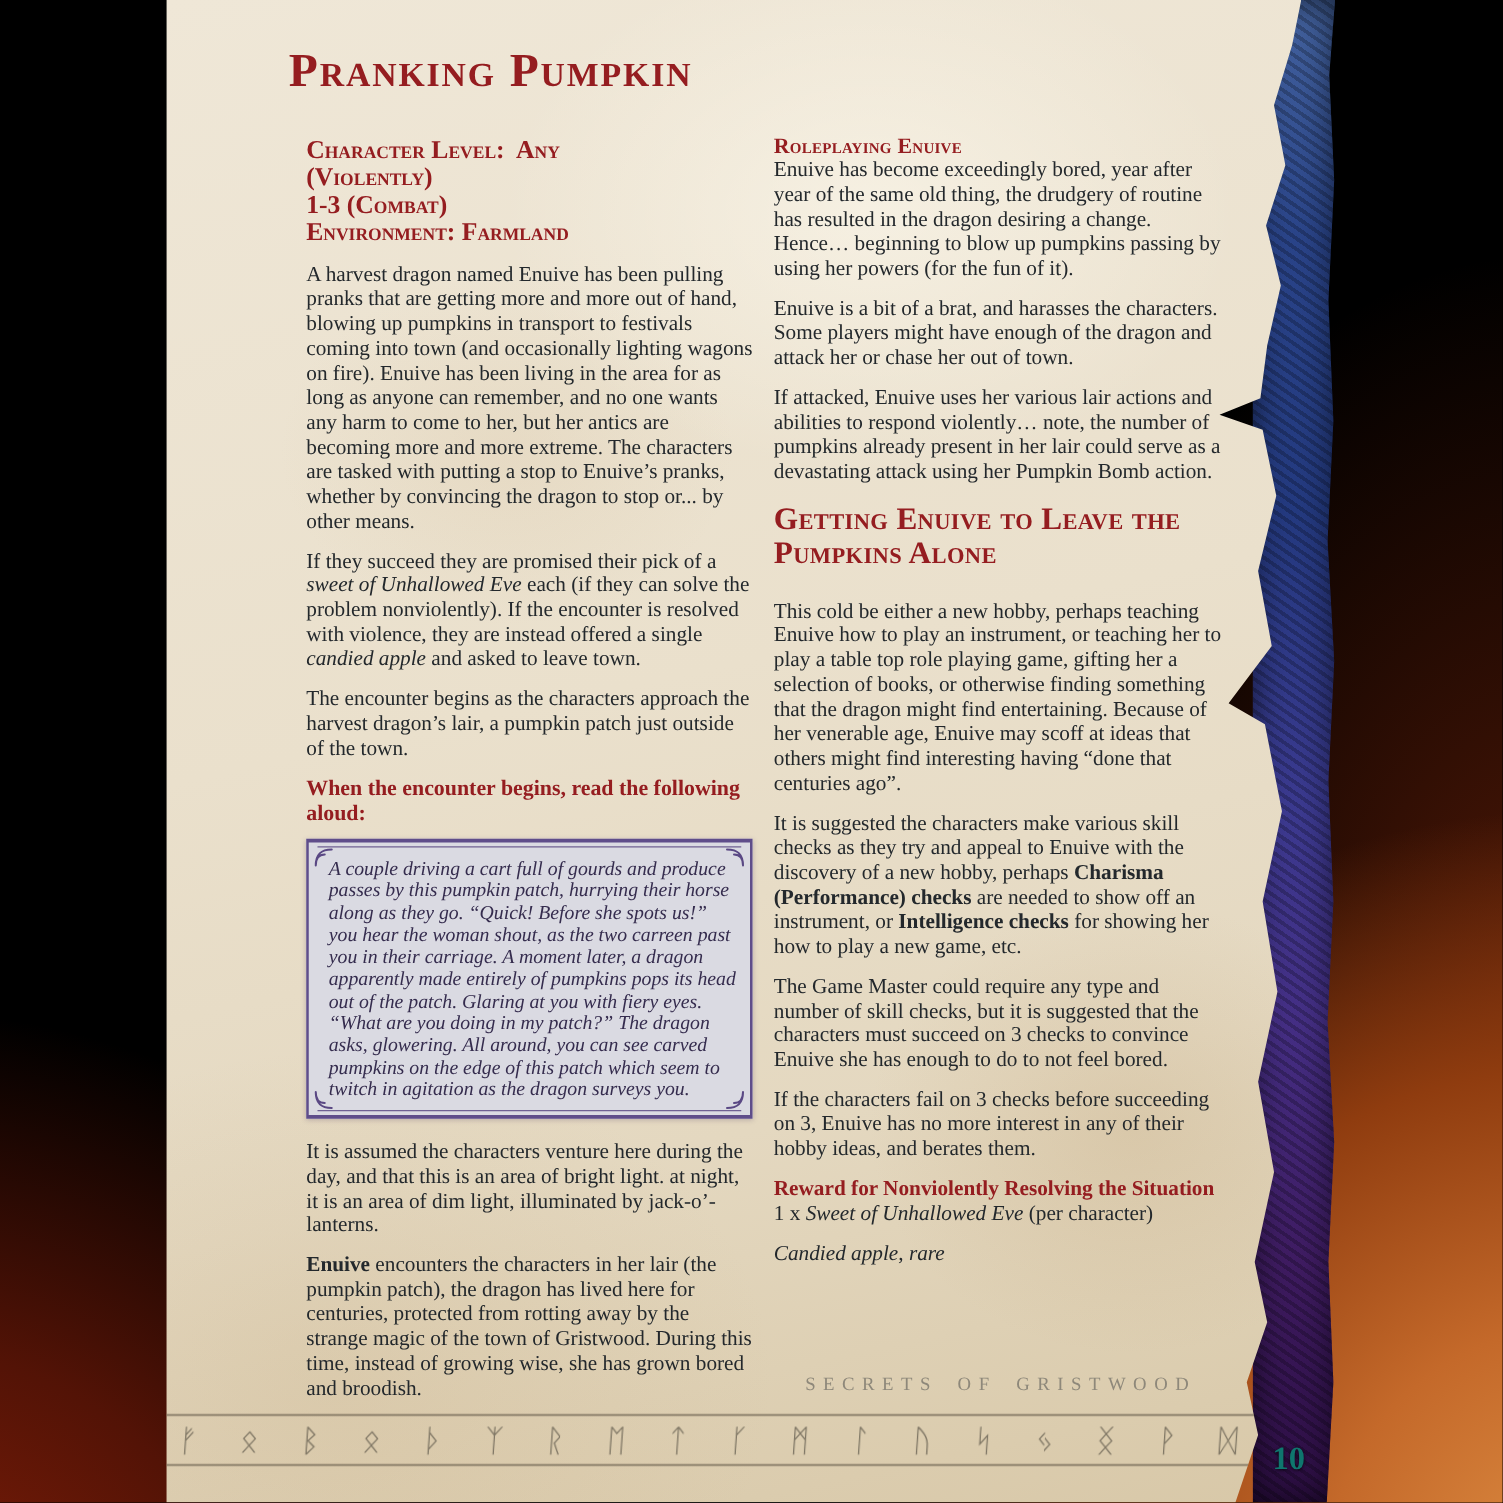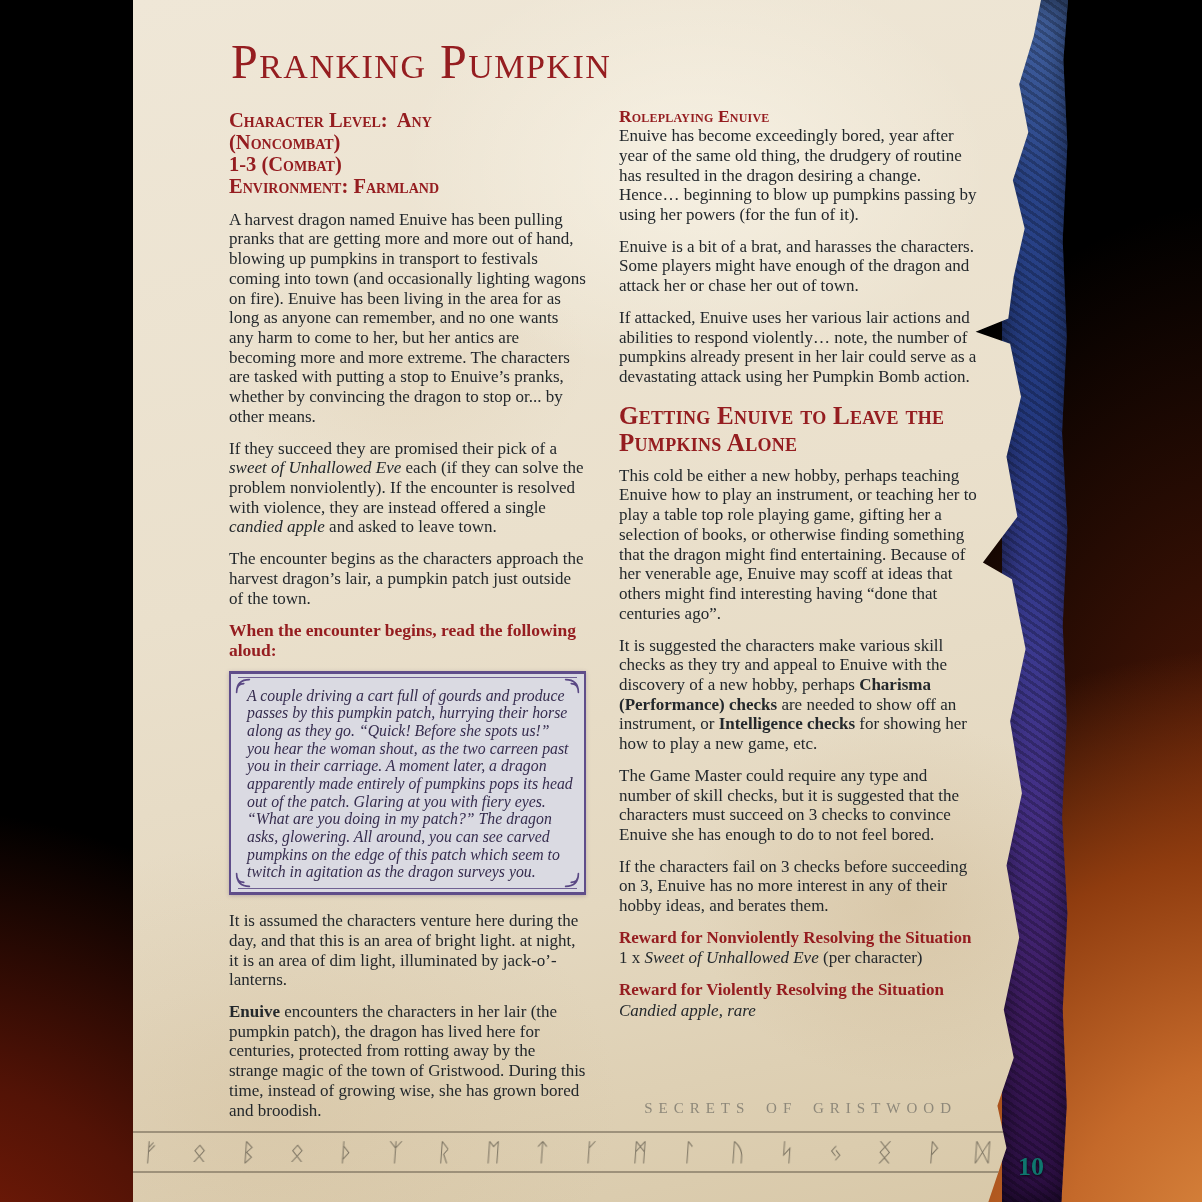--- a/index.html
+++ b/index.html
@@ -27,40 +27,40 @@
     background:
       radial-gradient(420px 300px at 62% 14%, rgba(255,252,242,0.5), rgba(0,0,0,0) 70%),
       radial-gradient(260px 200px at 30% 30%, rgba(205,180,140,0.18), rgba(0,0,0,0) 70%),
       radial-gradient(300px 260px at 85% 75%, rgba(190,160,115,0.25), rgba(0,0,0,0) 70%),
       radial-gradient(500px 380px at 15% 92%, rgba(200,175,135,0.25), rgba(0,0,0,0) 70%),
       linear-gradient(168deg,#efe7d7 0%,#eae0cc 45%,#e4d8c0 72%,#d8c8a8 100%);
     clip-path:polygon(0 0,100% 0,99.2% 3%,97.6% 7%,98.6% 11%,96.9% 15%,98.2% 19%,97% 23%,96.4% 26.5%,92.8% 27.6%,96.6% 28.6%,97.8% 33%,96.2% 38%,97.4% 43%,93.6% 46.8%,96.8% 48.2%,98.3% 54%,96.6% 60%,97.9% 66%,96.2% 72%,97.6% 78%,95.9% 84%,97% 88%,95.2% 92%,96.2% 95.5%,94.2% 100%,0 100%);
   }
   .page-title{
     position:absolute;left:98px;top:38px;margin:0;
-    font-size:48px;font-weight:400;font-variant:small-caps;letter-spacing:1.5px;
+    font-size:38px;font-weight:700;font-variant:small-caps;letter-spacing:1.5px;
     color:#951d20;line-height:1;
   }
   .col{position:absolute;font-size:17px;line-height:1.16;color:#23282c;}
-  .col-left{left:96px;top:110px;width:357px;}
+  .col-left{left:112px;top:110px;width:357px;}
   .col-right{left:486px;top:106px;width:358px;}
   .meta-block{margin:0 0 12px 0;}
   .meta-line{
     font-size:20.5px;font-weight:700;font-variant:small-caps;
     color:#951d20;line-height:1.07;
   }
   .para{margin:0 0 12px 0;}
   .it{font-style:italic;}
   .bd{font-weight:700;}
   .subhead{
     margin:0;font-size:17.5px;font-weight:700;font-variant:small-caps;
     color:#951d20;line-height:1.15;letter-spacing:0.2px;
   }
   .section-heading{
-    margin:15px 0 10px 0;font-size:25px;font-weight:700;font-variant:small-caps;
+    margin:15px 0 23px 0;font-size:25px;font-weight:700;font-variant:small-caps;
     color:#951d20;line-height:1.08;letter-spacing:0.3px;
   }
   .callout-heading{
     margin:4px 0 10px 0;font-weight:700;color:#951d20;font-size:17.5px;line-height:1.15;
   }
   .reward-heading{margin:2px 0 1px 0;font-weight:700;color:#951d20;line-height:1.15;}
   .reward-line{margin:0 0 12px 0;}
   .readaloud-box{
     position:relative;margin:4px 0 16px 0;
     background:#dadae2;
@@ -106,21 +106,21 @@
 <body>
 
 <div class="edge-band"></div>
 
 <div class="page">
   <h1 class="page-title">Pranking Pumpkin</h1>
 
   <div class="col col-left">
     <div class="meta-block">
       <div class="meta-line">Character Level:&nbsp; Any</div>
-      <div class="meta-line">(Noncombat)</div>
+      <div class="meta-line">(Violently)</div>
       <div class="meta-line">1-3 (Combat)</div>
       <div class="meta-line">Environment: Farmland</div>
     </div>
     <div>
         <p class="para"><span>A harvest dragon named Enuive has been pulling pranks that are getting more and more out of hand, blowing up pumpkins in transport to festivals coming into town (and occasionally lighting wagons on fire). Enuive has been living in the area for as long as anyone can remember, and no one wants any harm to come to her, but her antics are becoming more and more extreme. The characters are tasked with putting a stop to Enuive’s pranks, whether by convincing the dragon to stop or... by other means.</span></p>
         <p class="para"><span>If they succeed they are promised their pick of a </span><span class="it">sweet of Unhallowed Eve</span><span> each (if they can solve the problem nonviolently). If the encounter is resolved with violence, they are instead offered a single </span><span class="it">candied apple</span><span> and asked to leave town.</span></p>
         <p class="para"><span>The encounter begins as the characters approach the harvest dragon’s lair, a pumpkin patch just outside of the town.</span></p>
         <p class="callout-heading"><span>When the encounter begins, read the following aloud:</span></p>
         <div class="readaloud-box">
           <span class="curl tl"><svg viewBox="0 0 20 20" width="16" height="16">
@@ -148,21 +148,20 @@
         <p class="para"><span>Enuive has become exceedingly bored, year after year of the same old thing, the drudgery of routine has resulted in the dragon desiring a change. Hence… beginning to blow up pumpkins passing by using her powers (for the fun of it).</span></p>
         <p class="para"><span>Enuive is a bit of a brat, and harasses the characters. Some players might have enough of the dragon and attack her or chase her out of town.</span></p>
         <p class="para"><span>If attacked, Enuive uses her various lair actions and abilities to respond violently… note, the number of pumpkins already present in her lair could serve as a devastating attack using her Pumpkin Bomb action.</span></p>
         <h2 class="section-heading"><span>Getting Enuive to Leave the Pumpkins Alone</span></h2>
         <p class="para"><span>This cold be either a new hobby, perhaps teaching Enuive how to play an instrument, or teaching her to play a table top role playing game, gifting her a selection of books, or otherwise finding something that the dragon might find entertaining. Because of her venerable age, Enuive may scoff at ideas that others might find interesting having “done that centuries ago”.</span></p>
         <p class="para"><span>It is suggested the characters make various skill checks as they try and appeal to Enuive with the discovery of a new hobby, perhaps </span><span class="bd">Charisma (Performance) checks</span><span> are needed to show off an instrument, or </span><span class="bd">Intelligence checks</span><span> for showing her how to play a new game, etc.</span></p>
         <p class="para"><span>The Game Master could require any type and number of skill checks, but it is suggested that the characters must succeed on 3 checks to convince Enuive she has enough to do to not feel bored.</span></p>
         <p class="para"><span>If the characters fail on 3 checks before succeeding on 3, Enuive has no more interest in any of their hobby ideas, and berates them.</span></p>
         <p class="reward-heading"><span>Reward for Nonviolently Resolving the Situation</span></p>
         <p class="reward-line"><span>1 x </span><span class="it">Sweet of Unhallowed Eve</span><span> (per character)</span></p>
-        <p class="reward-heading"><span>Reward for Violently Resolving the Situation</span></p>
         <p class="reward-line"><span class="it">Candied apple, rare</span></p>
       </div>
   </div>
 
   <div class="footer-brand">Secrets of Gristwood</div>
 
   <div class="rune-band">
     <span class="rune-glyphs">ᚠ ᛟ ᛒ ᛟ ᚦ ᛉ ᚱ ᛖ ᛏ ᚴ ᛗ ᛚ ᚢ ᛋ ᛃ ᛝ ᚹ ᛞ</span>
   </div>
 </div>

